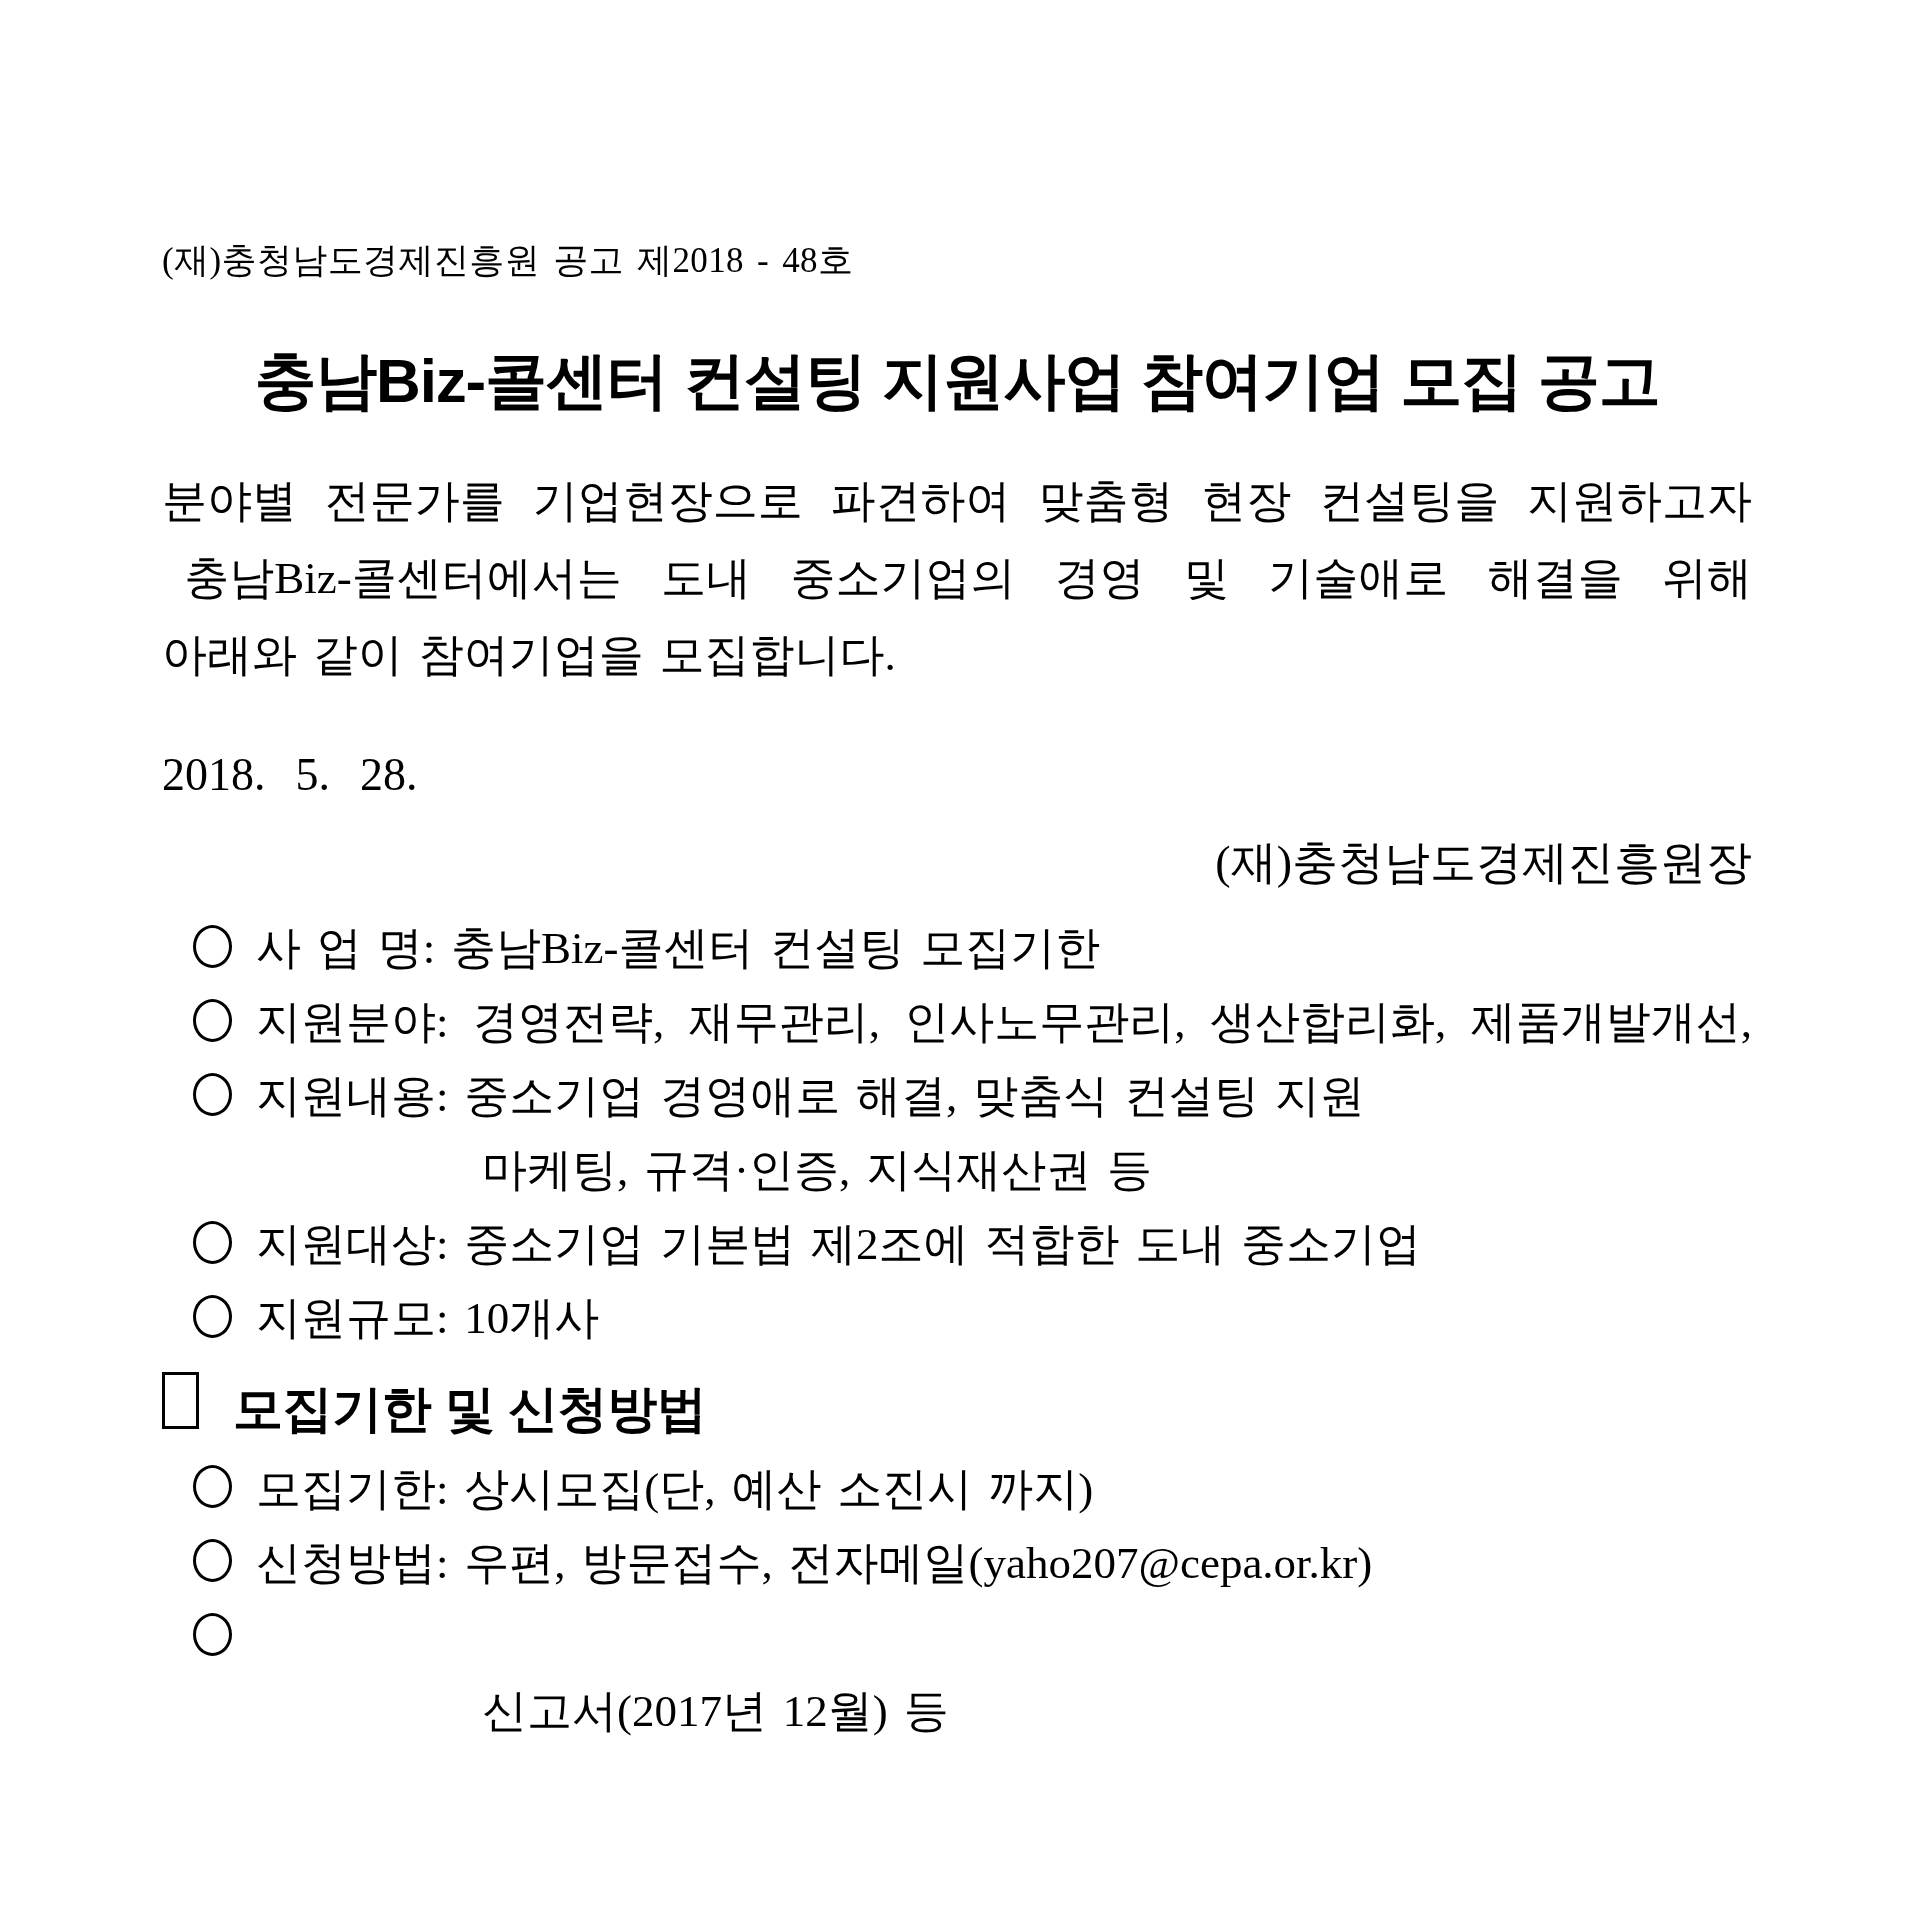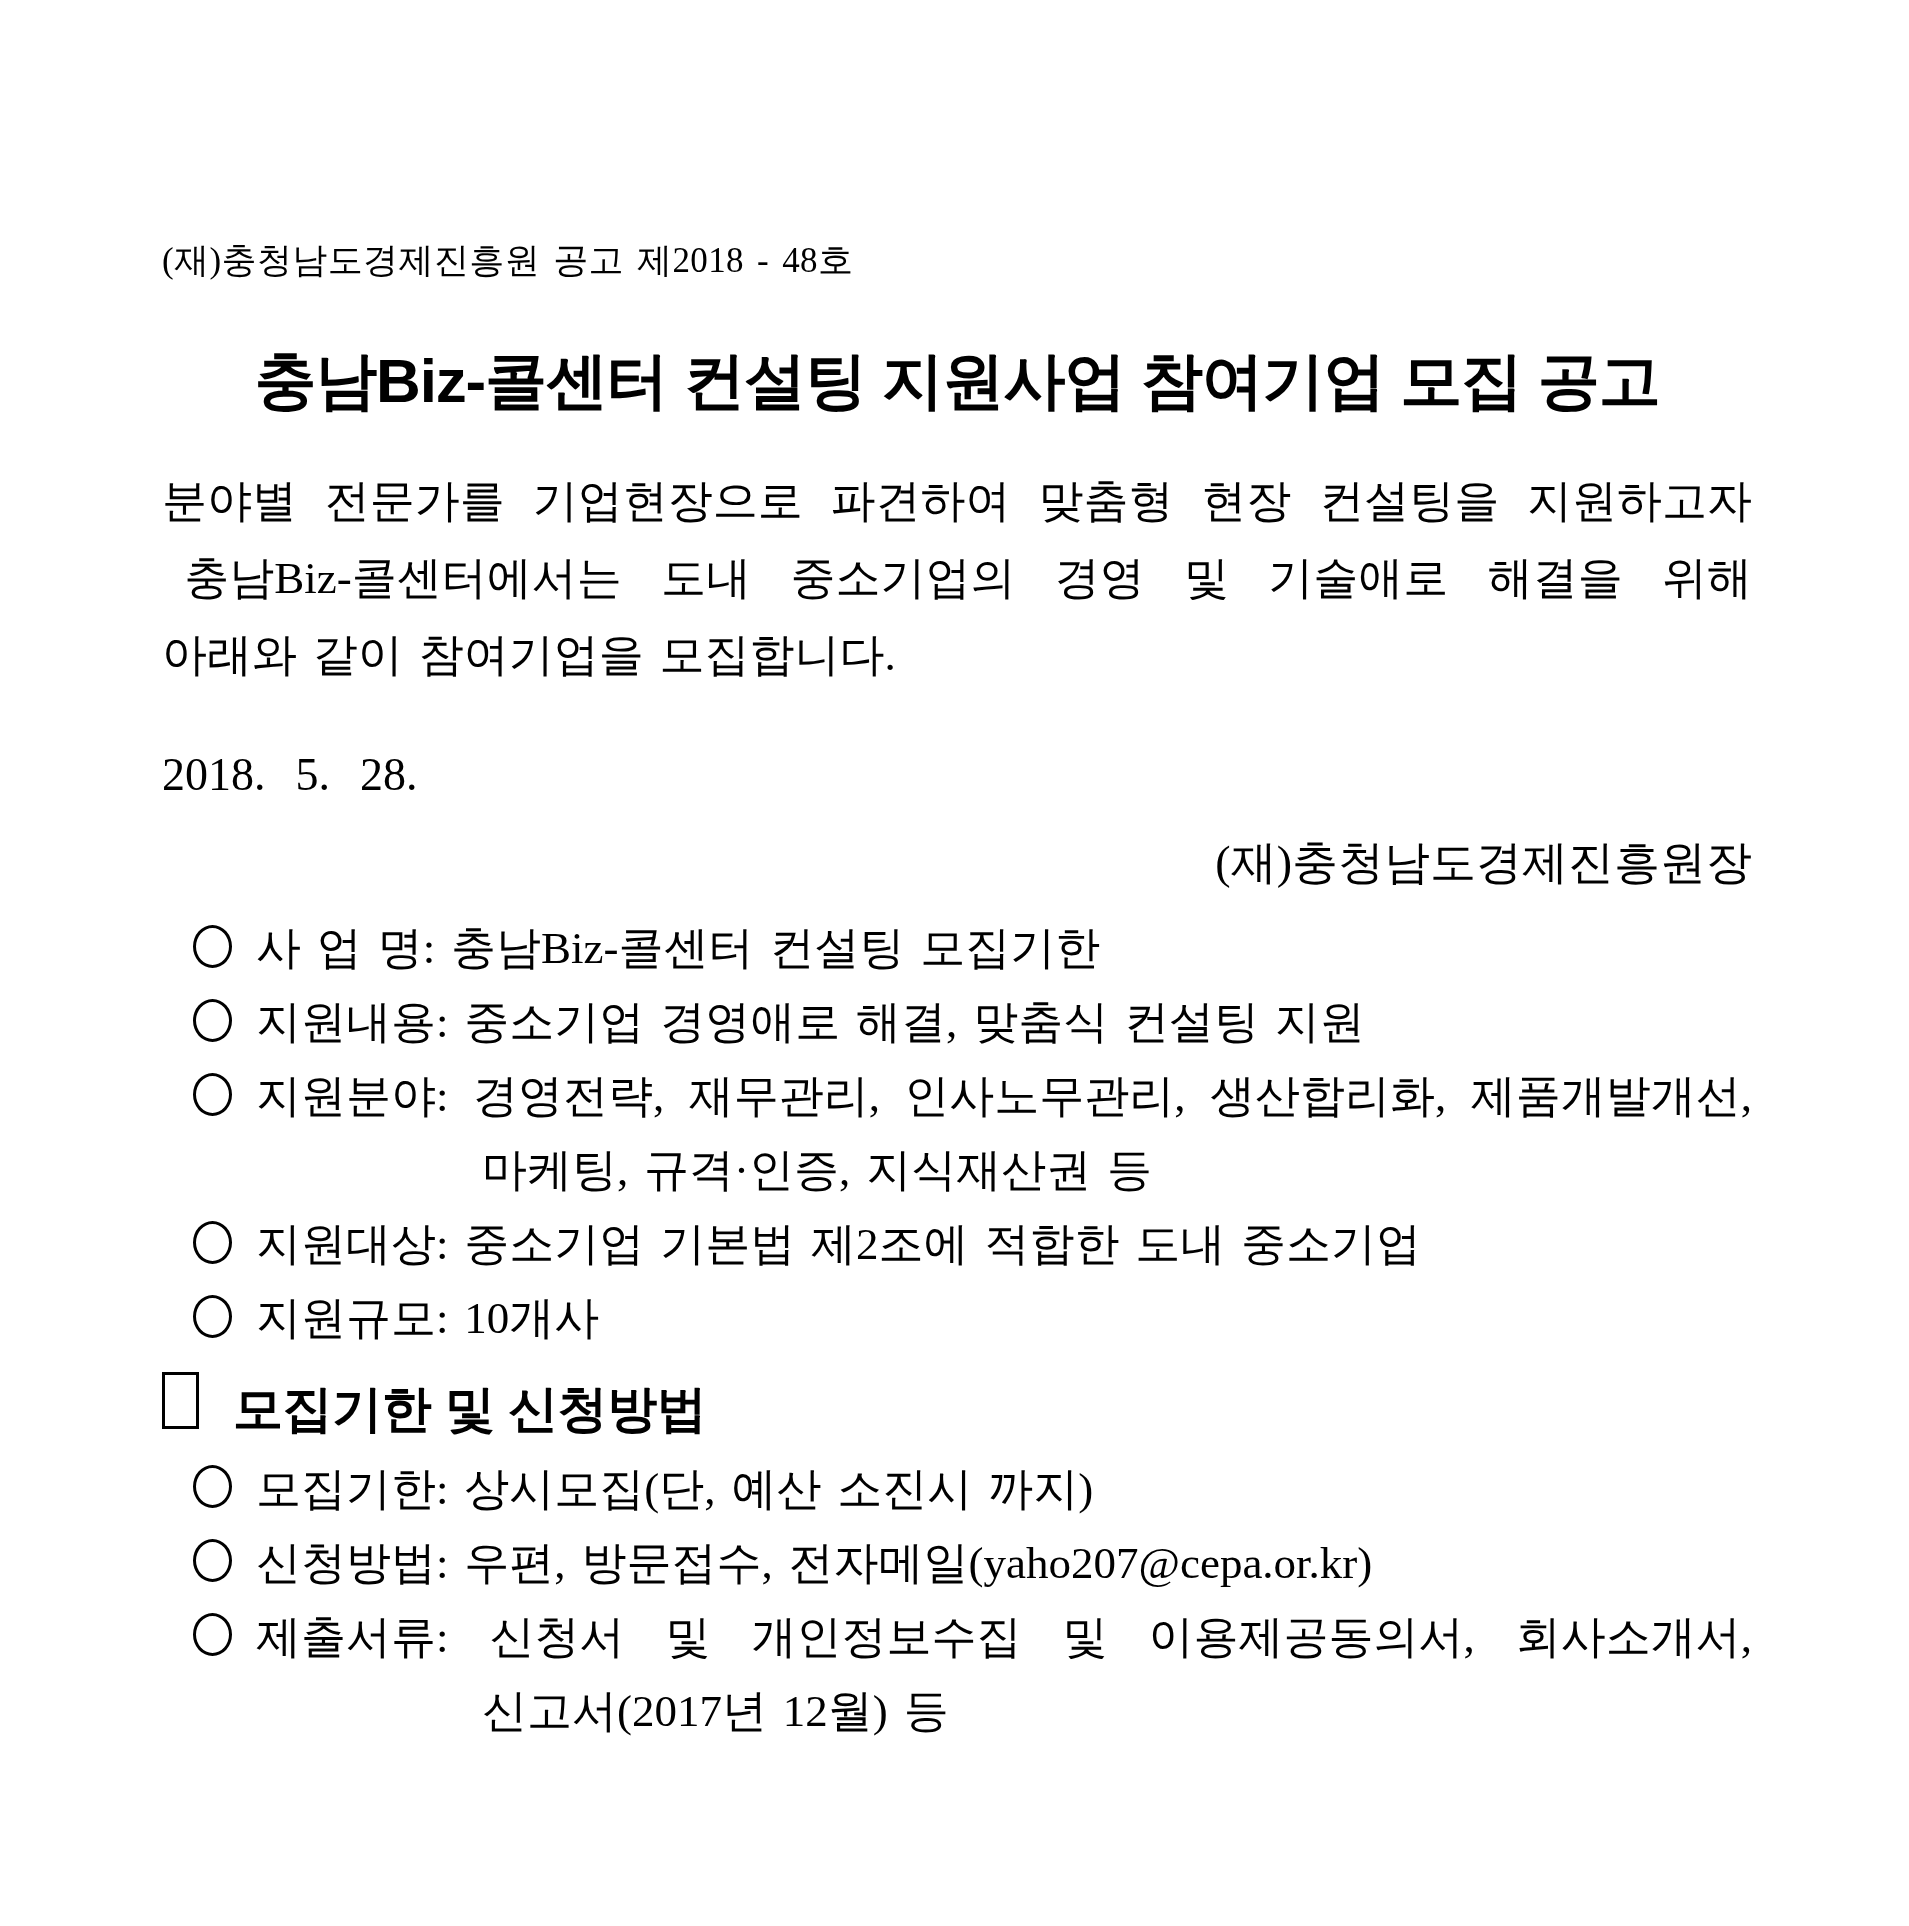--- a/index.html
+++ b/index.html
@@ -120,34 +120,34 @@
     <div class="line">아래와 같이 참여기업을 모집합니다.</div>
   </div>
 
   <div class="date-line">2018. 5. 28.</div>
 
   <div class="signer-line">(재)충청남도경제진흥원장</div>
 
   <div>
     <div class="items">
       <div class="item"><span class="bullet"></span><span>사 업 명: 충남Biz-콜센터 컨설팅 모집기한</span></div>
+      <div class="item just"><span class="bullet"></span><span>지원분야: 경영전략, 재무관리, 인사노무관리, 생산합리화, 제품개발개선,</span></div>
       <div class="item"><span class="bullet"></span><span>지원내용: 중소기업 경영애로 해결, 맞춤식 컨설팅 지원</span></div>
-      <div class="item just"><span class="bullet"></span><span>지원분야: 경영전략, 재무관리, 인사노무관리, 생산합리화, 제품개발개선,</span></div>
       <div class="cont">마케팅, 규격·인증, 지식재산권 등</div>
       <div class="item"><span class="bullet"></span><span>지원대상: 중소기업 기본법 제2조에 적합한 도내 중소기업</span></div>
       <div class="item"><span class="bullet"></span><span>지원규모: 10개사</span></div>
     </div>
   </div>
 
   <div>
     <div class="sec-head mt-s2">
       <span class="sq"></span><span>모집기한 및 신청방법</span>
     </div>
     <div class="items">
       <div class="item"><span class="bullet"></span><span>모집기한: 상시모집(단, 예산 소진시 까지)</span></div>
       <div class="item"><span class="bullet"></span><span>신청방법: 우편, 방문접수, 전자메일(yaho207@cepa.or.kr)</span></div>
-      <div class="item just"><span class="bullet"></span><span>제출서류: 신청서 및 개인정보수집 및 이용제공동의서, 회사소개서,</span></div>
+      <div class="item just"><span class="bullet"></span></div>
       <div class="cont">신고서(2017년 12월) 등</div>
     </div>
   </div>
 
 </div>
 
 
 </body></html>

